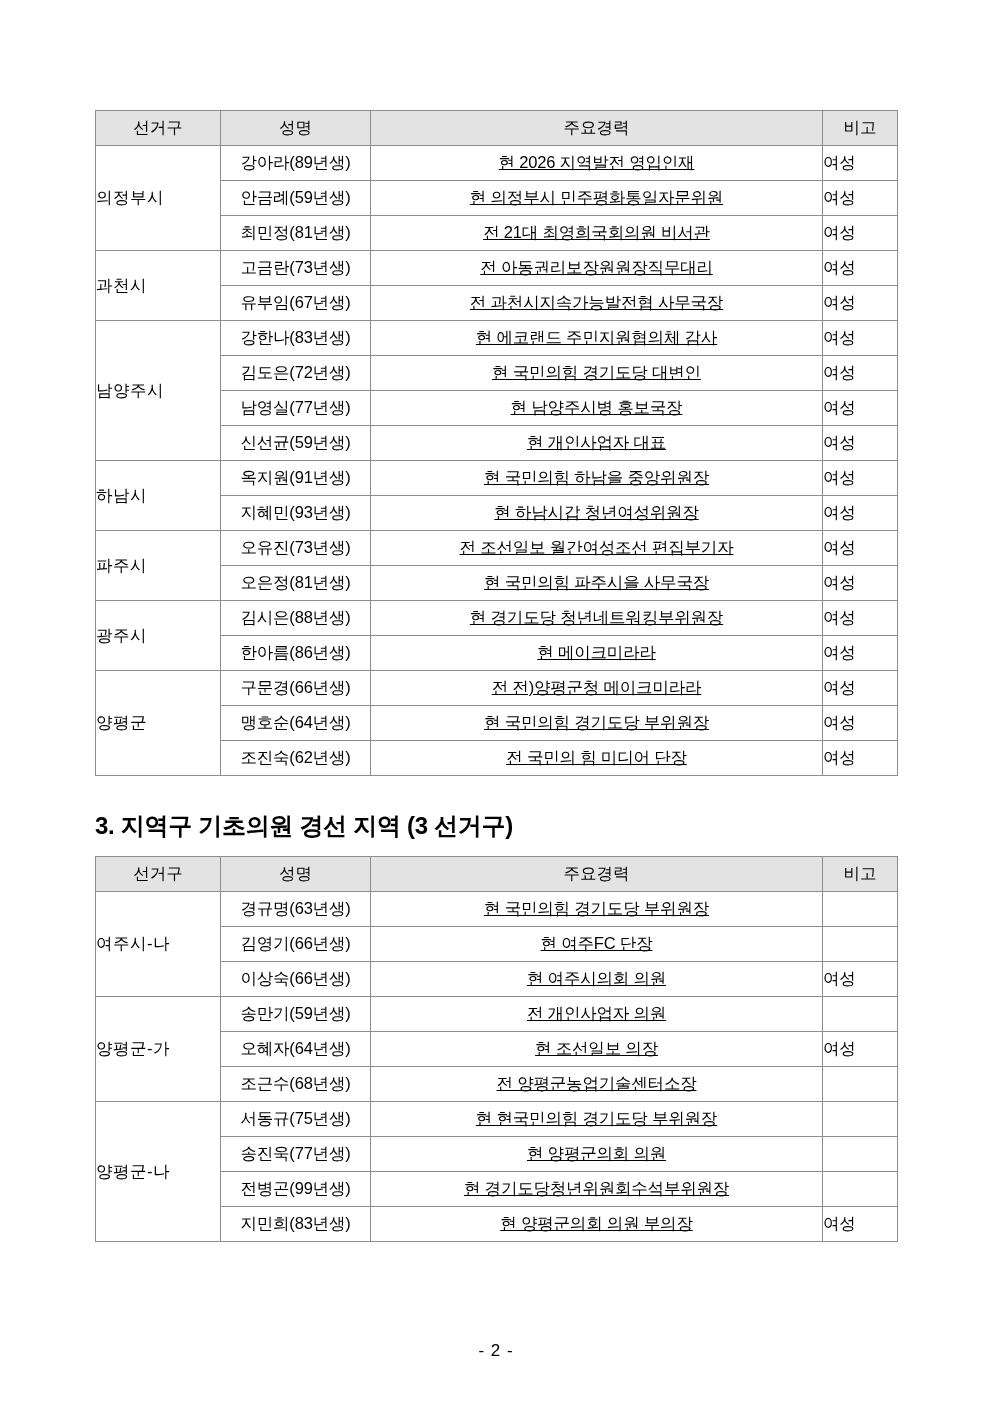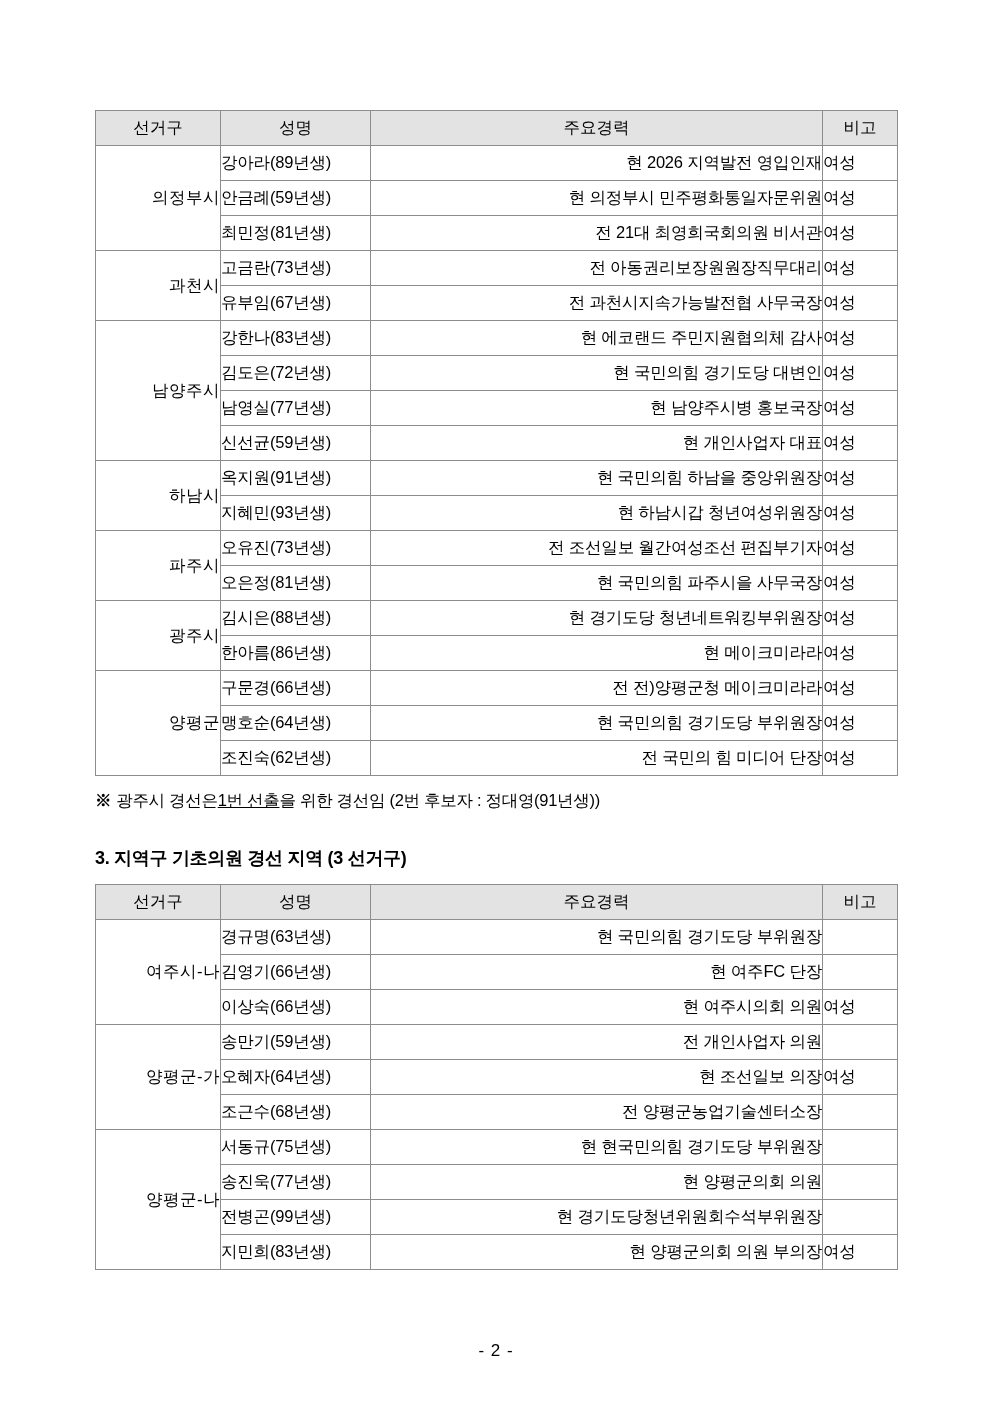--- a/index.html
+++ b/index.html
@@ -44,48 +44,49 @@
     font-weight: bold;
     font-size: 17px;
     height: 34px;
   }
   col.c-district { width: 125px; }
   col.c-name     { width: 150px; }
   col.c-career   { width: 452px; }
   col.c-note     { width: 75px; }
 
   td.district {
-    text-align: right;
+    text-align: left;
     letter-spacing: 0.5px;
   }
   td.name {
-    text-align: left;
+    text-align: center;
     letter-spacing: -0.2px;
   }
   td.career {
-    text-align: right;
+    text-align: center;
     padding-left: 9px;
     letter-spacing: -0.2px;
+    text-decoration: underline;
   }
   td.note {
     text-align: left;
     letter-spacing: -0.2px;
   }
   .footnote {
     margin-top: 14px;
     font-size: 16.5px;
     letter-spacing: -0.3px;
     white-space: nowrap;
   }
   .footnote .mark { font-weight: bold; margin-right: 5px; }
   .footnote .uline { text-decoration: underline; }
   .section-heading {
     margin-top: 34px;
     margin-bottom: 14px;
-    font-size: 18px;
+    font-size: 24px;
     font-weight: bold;
     letter-spacing: -0.3px;
   }
   .page-number {
     position: absolute;
     left: 0;
     right: 0;
     bottom: 42px;
     text-align: center;
     font-size: 17px;
@@ -206,23 +207,20 @@
           <td class="note">여성</td>
         </tr>
         <tr>
           <td class="name">조진숙(62년생)</td>
           <td class="career">전  국민의  힘 미디어  단장</td>
           <td class="note">여성</td>
         </tr>
       </tbody>
   </table>
 
-  <div class="footnote">
-    <span class="mark">※</span><span>광주시 경선은</span><span class="uline">1번 선출</span><span>을 위한 경선임 (2번 후보자 : 정대영(91년생))</span>
-  </div>
 
   <div class="section-heading">3. 지역구 기초의원 경선 지역 (3 선거구)</div>
 
   <table class="doc-table" id="table2">
     <colgroup>
       <col class="c-district">
         <col class="c-name">
         <col class="c-career">
         <col class="c-note">
     </colgroup>

